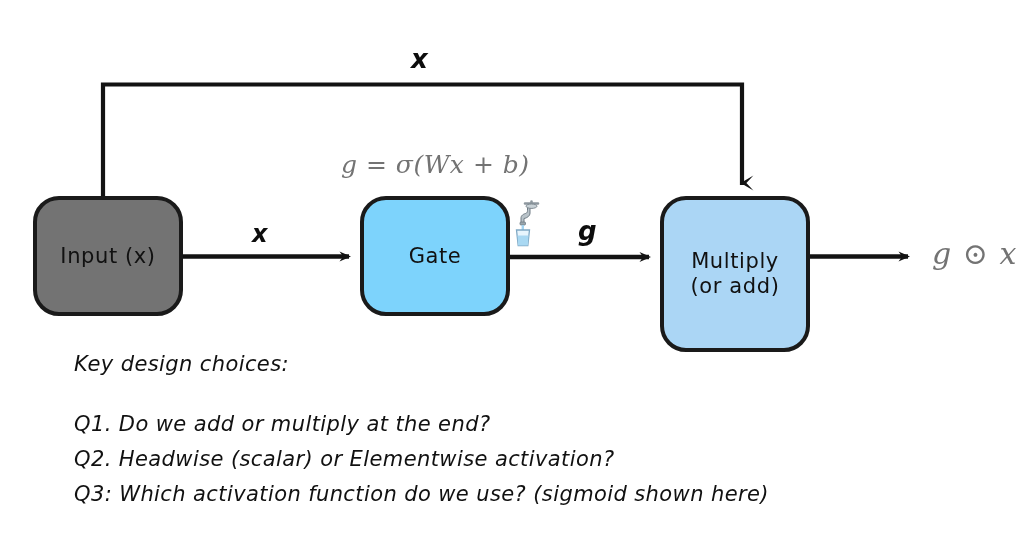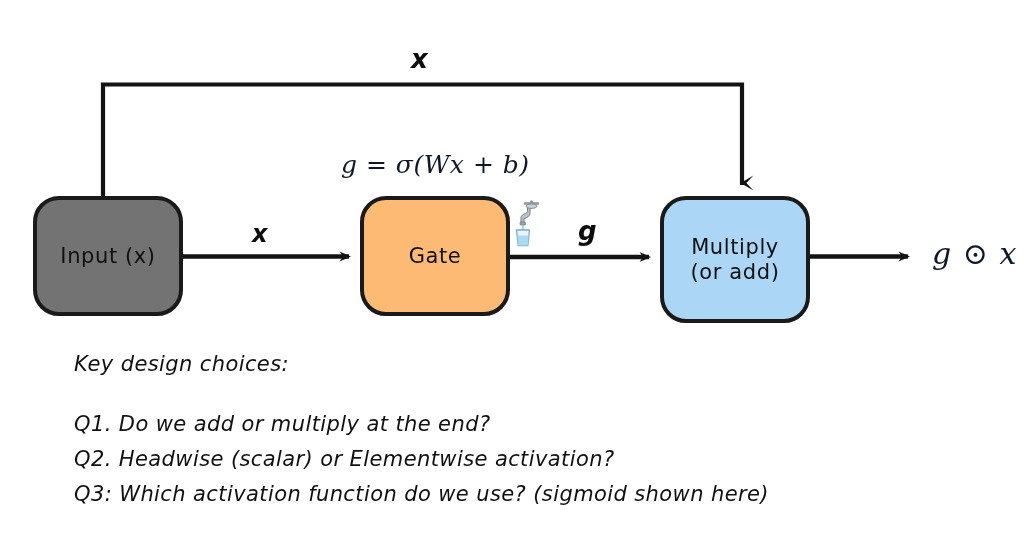--- a/index.html
+++ b/index.html
@@ -34,42 +34,42 @@
     text-align: center;
     font-family: "DejaVu Sans", sans-serif;
     font-size: 21px;
     font-weight: 400;
     color: #111111;
     letter-spacing: 0.6px;
     line-height: 1.18;
   }
   #node-input  { left: 33px;  top: 196px; width: 150px; height: 120px; }
   #node-gate   { left: 360px; top: 196px; width: 150px; height: 120px; }
-  #node-mult   { left: 660px; top: 196px; width: 150px; height: 127px; }
+  #node-mult   { left: 660px; top: 196px; width: 150px; height: 156px; }
 
   
   .edge-label {
     position: absolute;
     font-family: "DejaVu Sans", sans-serif;
     font-weight: bold;
     color: #0d0d0d;
     font-size: 24px;
     font-style: italic;
     white-space: nowrap;
   }
   #label-skip-x { left: 411px; top: 44px;  font-size: 26px; }
   #label-x-in   { left: 252px; top: 220px; font-size: 24px; }
   #label-g      { left: 578px; top: 216px; font-size: 26px; }
 
   
   .math {
     position: absolute;
     font-family: "DejaVu Serif", serif;
     font-style: italic;
-    color: #0f172a;
+    color: #737373;
     white-space: nowrap;
   }
   #math-gate   { left: 341px; top: 150px; font-size: 25px; letter-spacing: 0.5px; }
   #math-output { left: 932px; top: 236px; font-size: 30px; letter-spacing: 1px; }
 
   
   #faucet-icon {
     position: absolute;
     left: 510px;
     top: 200px;
@@ -111,21 +111,21 @@
 
   <path d="M510,257 L649,257" fill="none" stroke="#131313" stroke-width="4.6" stroke-linecap="butt" marker-end="url(#ah)"></path>
 
   <path d="M810,256.5 L908,256.5" fill="none" stroke="#131313" stroke-width="4.6" stroke-linecap="butt" marker-end="url(#ah)"></path>
 </svg>
 
 <div class="node" id="node-input" style="background:#737373">
   <span>Input (x)</span>
 </div>
 
-<div class="node" id="node-gate" style="background:#fdba74">
+<div class="node" id="node-gate" style="background:#7dd3fc">
   <span>Gate</span>
 </div>
 
 <div class="node" id="node-mult" style="background:#ABD6F5">
   <span>
     <span>Multiply</span><br>
     <span>(or add)</span>
   </span>
 </div>
 

